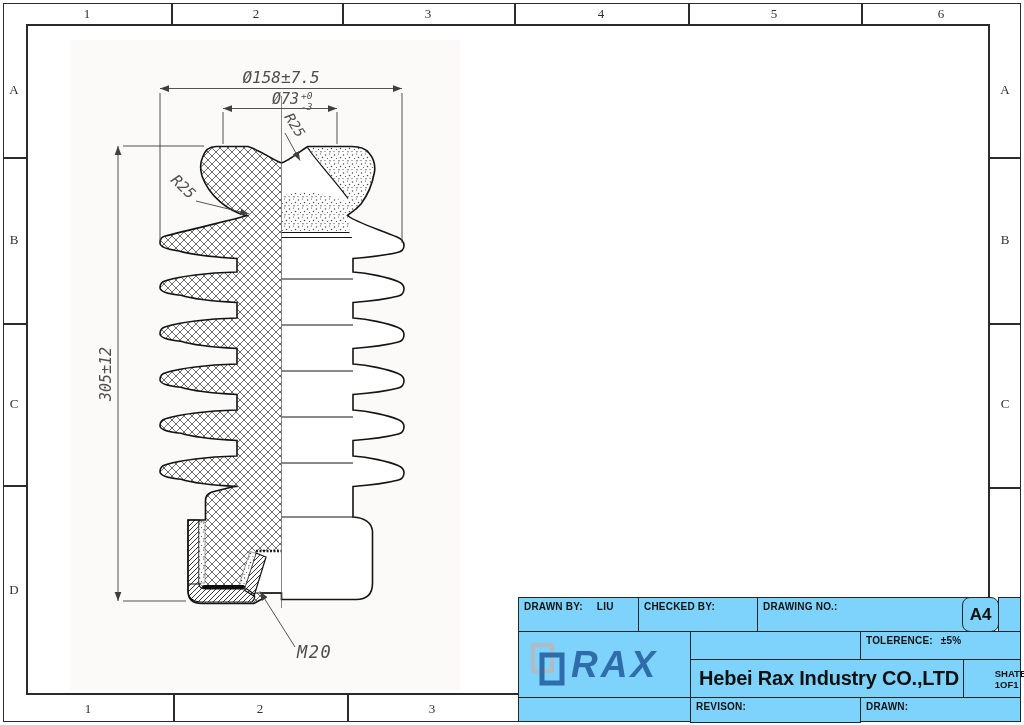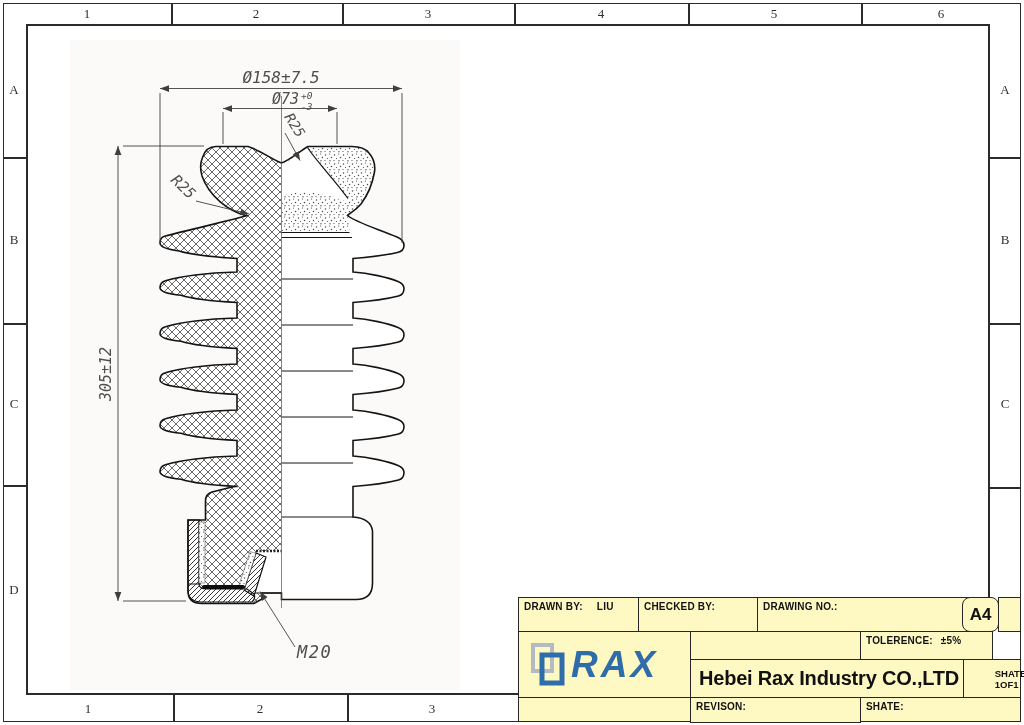--- a/index.html
+++ b/index.html
@@ -7,21 +7,21 @@
        font-family:"Liberation Sans",sans-serif;overflow:hidden;}
   .abs{position:absolute;box-sizing:border-box;}
   
   .outer-border{left:3px;top:3px;width:1018px;height:719px;border:1.5px solid #2b2b2b;}
   .inner-frame{left:26px;top:24px;width:964px;height:671px;border:2px solid #2b2b2b;}
   .vdiv{width:1.5px;background:#2b2b2b;}
   .hdiv{height:1.5px;background:#2b2b2b;}
   .gridlab{font-family:"Liberation Serif",serif;font-size:13px;color:#2f2f2f;
            transform:translate(-50%,-50%);}
   
-  .tb{border:1.5px solid #262626;background:#fef9c3;color:#111;}
+  .tb{border:1.5px solid #262626;background:#7dd3fc;color:#111;}
   .tb .lab{font-size:10px;font-weight:bold;letter-spacing:.2px;padding:3px 0 0 5px;}
   .tb .val{font-weight:bold;}
   .cell-a4{display:flex;align-items:center;justify-content:center;
            font-size:17px;font-weight:bold;border-radius:8px;}
   .cell-company{display:flex;align-items:center;padding-left:8px;
                 font-size:20px;font-weight:bold;letter-spacing:-0.2px;}
   .cell-sheet{display:flex;align-items:center;justify-content:center;
               font-size:9.5px;font-weight:bold;}
   .cell-logo{display:flex;align-items:center;padding-left:10px;border-right:none;}
   .logo-text{font-size:37px;font-weight:bold;font-style:italic;
@@ -243,28 +243,28 @@
 <div class="abs tb" style="left:998px;top:597px;width:23px;height:35px;"></div>
 
 <div class="abs tb cell-logo" style="left:518px;top:631px;width:201px;height:67px;">
   <svg width="38" height="46" viewBox="0 0 38 46">
     <rect x="4" y="3" width="19" height="26" fill="none" stroke="#b3bac2" stroke-width="4"></rect>
     <rect x="13" y="13" width="20" height="28" fill="none" stroke="#2e6da9" stroke-width="5"></rect>
   </svg>
   <span class="logo-text" style="color:#2e6da9;">RAX</span>
 </div>
 <div class="abs tb" style="left:690px;top:631px;width:171px;height:29px;"></div>
-<div class="abs tb" style="left:860px;top:631px;width:133px;height:29px;">
+<div class="abs tb" style="left:860px;top:631px;width:161px;height:29px;">
   <div class="lab"><span>TOLERENCE:</span><span class="inline-val val" style="margin-left:8px;">±5%</span></div>
 </div>
 <div class="abs tb cell-company" style="left:690px;top:659px;width:274px;height:39px;">
   <span>Hebei Rax Industry CO.,LTD</span>
 </div>
 <div class="abs tb cell-sheet" style="left:963px;top:659px;width:58px;height:39px;padding-left:37px;">
   <span>SHATE 1OF1</span>
 </div>
 <div class="abs tb" style="left:518px;top:697px;width:173px;height:25px;"></div>
 <div class="abs tb" style="left:690px;top:697px;width:171px;height:26px;">
   <div class="lab">REVISON:</div>
 </div>
 <div class="abs tb" style="left:860px;top:697px;width:161px;height:25px;">
-  <div class="lab">SHATE:</div>
+  <div class="lab">DRAWN:</div>
 </div>
 
 </body></html>

